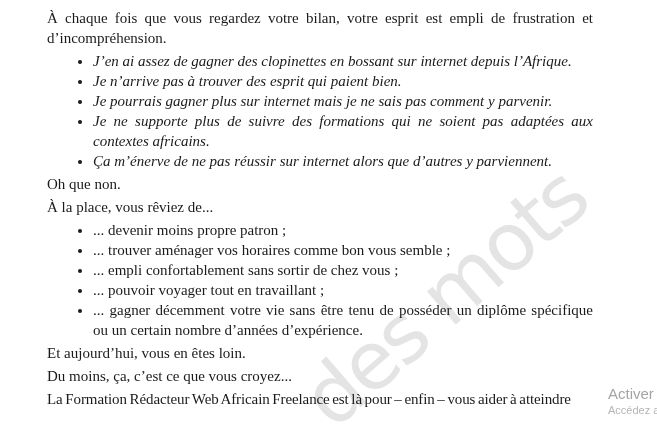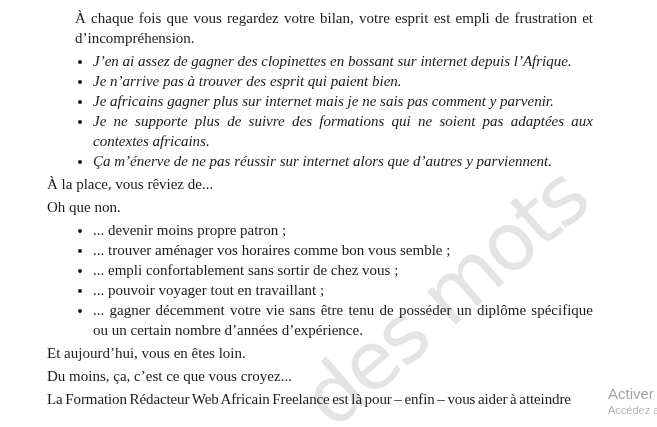--- a/index.html
+++ b/index.html
@@ -43,21 +43,20 @@
     left: 47px;
     top: 8px;
     width: 546px;
     z-index: 2;
   }
   .content p {
     margin: 0 0 3px 0;
   }
   .content p.justify {
     text-align: justify;
-    margin-left: 28px;
   }
   .content p.stretch {
     white-space: nowrap;
     letter-spacing: -0.1px;
     word-spacing: -1px;
   }
   .content ul {
     margin: 0 0 3px 0;
     padding: 0 0 0 46px;
     list-style: disc outside;
@@ -99,29 +98,29 @@
 
   <div class="watermark">des mots</div>
 
   <div class="content">
 
     <p class="justify">À chaque fois que vous regardez votre bilan, votre esprit est empli de frustration et d’incompréhension.</p>
 
     <ul class="italic">
       <li>J’en ai assez de gagner des clopinettes en bossant sur internet depuis l’Afrique.</li>
       <li>Je n’arrive pas à trouver des esprit qui paient bien.</li>
-      <li>Je africains gagner plus sur internet mais je ne sais pas comment y parvenir.</li>
+      <li>Je pourrais gagner plus sur internet mais je ne sais pas comment y parvenir.</li>
       <li>Je ne supporte plus de suivre des formations qui ne soient pas adaptées aux contextes africains.</li>
       <li>Ça m’énerve de ne pas réussir sur internet alors que d’autres y parviennent.</li>
     </ul>
 
 
+    <p>Oh que non.</p>
+
     <p>À la place, vous rêviez de...</p>
-
-    <p>Oh que non.</p>
 
     <ul>
       <li>... devenir moins propre patron ;</li>
       <li>... trouver aménager vos horaires comme bon vous semble ;</li>
       <li>... empli confortablement sans sortir de chez vous ;</li>
       <li>... pouvoir voyager tout en travaillant ;</li>
       <li>... gagner décemment votre vie sans être tenu de posséder un diplôme spécifique ou un certain nombre d’années d’expérience.</li>
     </ul>
 
     <p>Et aujourd’hui, vous en êtes loin.</p>

